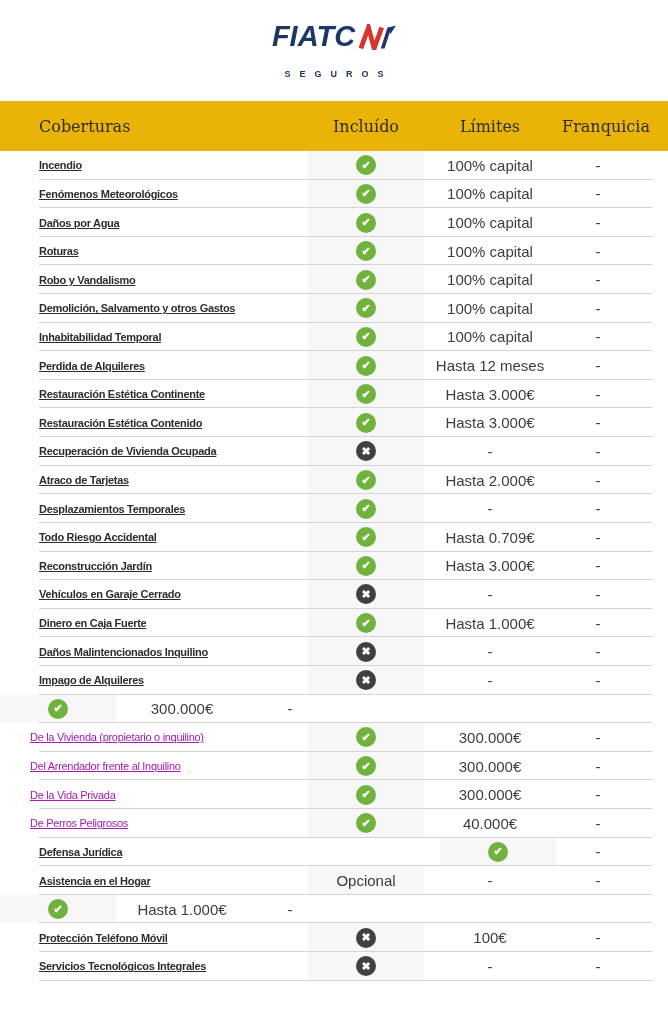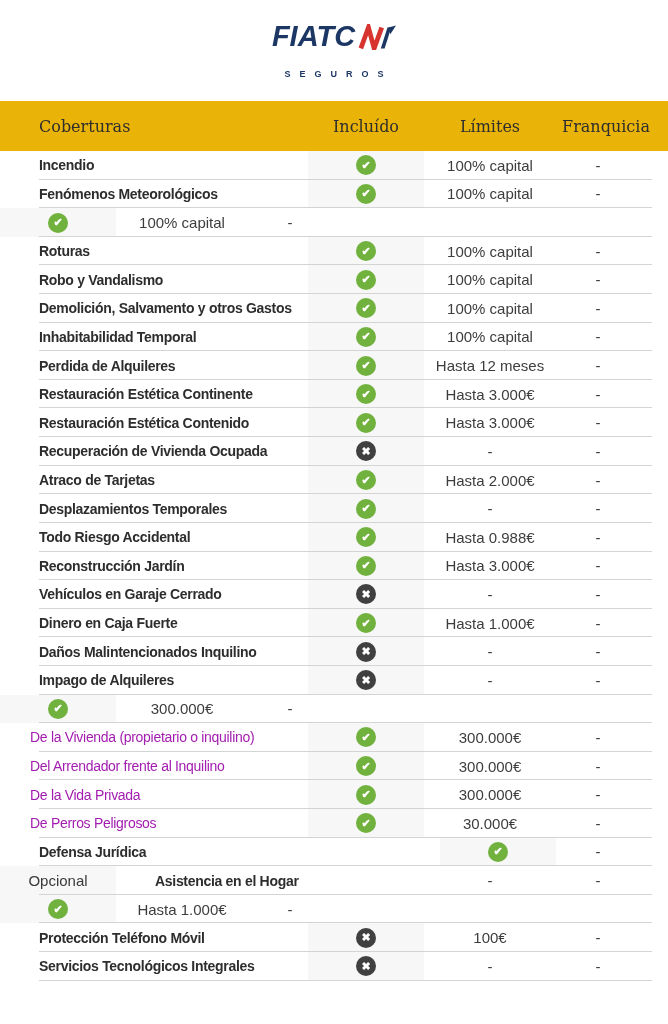--- a/index.html
+++ b/index.html
@@ -34,22 +34,22 @@
   .table-body{}
   .row{
     height:28.62px;display:flex;align-items:center;position:relative;
   }
   .row::after{
     content:"";position:absolute;left:39px;right:16px;bottom:0;height:1px;
     background:#d4d4d4;
   }
   .cell{box-sizing:border-box;height:100%;display:flex;align-items:center;}
   .cell-label{
-    flex:1;padding-left:39px;font-size:14px;font-weight:bold;color:#2d2d2d;
-    letter-spacing:-0.3px;white-space:nowrap;
+    flex:1;padding-left:39px;font-size:11px;font-weight:bold;color:#2d2d2d;
+    letter-spacing:-0.3px;white-space:nowrap;text-decoration:underline;
   }
   .row.sub .cell-label{padding-left:30px;font-weight:normal;color:#a21caf;}
   .cell-incluido{width:116px;background:#f7f7f7;justify-content:center;}
   .cell-limites{width:132px;justify-content:center;font-size:15px;color:#3d3d3d;}
   .cell-franquicia{width:112px;padding-right:28px;justify-content:center;font-size:15px;color:#3d3d3d;}
   .status-icon{
     width:20px;height:20px;border-radius:50%;display:flex;align-items:center;
     justify-content:center;color:#ffffff;font-size:11px;font-weight:bold;line-height:1;
   }
   .status-icon.check{background:#71b23e;}
@@ -93,20 +93,21 @@
       </div>
       <div class="row">
         <div class="cell cell-label">Fenómenos Meteorológicos</div>
         <div class="cell cell-incluido">
           <span class="status-icon check">✔</span>
         </div>
         <div class="cell cell-limites">100% capital</div>
         <div class="cell cell-franquicia">-</div>
       </div>
       <div class="row">
+        <div class="cell cell-label">Daños por Agua</div>
         <div class="cell cell-incluido">
           <span class="status-icon check">✔</span>
         </div>
         <div class="cell cell-limites">100% capital</div>
         <div class="cell cell-franquicia">-</div>
       </div>
       <div class="row">
         <div class="cell cell-label">Roturas</div>
         <div class="cell cell-incluido">
           <span class="status-icon check">✔</span>
@@ -184,21 +185,21 @@
           <span class="status-icon check">✔</span>
         </div>
         <div class="cell cell-limites">-</div>
         <div class="cell cell-franquicia">-</div>
       </div>
       <div class="row">
         <div class="cell cell-label">Todo Riesgo Accidental</div>
         <div class="cell cell-incluido">
           <span class="status-icon check">✔</span>
         </div>
-        <div class="cell cell-limites">Hasta 0.988€</div>
+        <div class="cell cell-limites">Hasta 0.709€</div>
         <div class="cell cell-franquicia">-</div>
       </div>
       <div class="row">
         <div class="cell cell-label">Reconstrucción Jardín</div>
         <div class="cell cell-incluido">
           <span class="status-icon check">✔</span>
         </div>
         <div class="cell cell-limites">Hasta 3.000€</div>
         <div class="cell cell-franquicia">-</div>
       </div>
@@ -263,35 +264,35 @@
           <span class="status-icon check">✔</span>
         </div>
         <div class="cell cell-limites">300.000€</div>
         <div class="cell cell-franquicia">-</div>
       </div>
       <div class="row sub">
         <div class="cell cell-label">De Perros Peligrosos</div>
         <div class="cell cell-incluido">
           <span class="status-icon check">✔</span>
         </div>
-        <div class="cell cell-limites">30.000€</div>
+        <div class="cell cell-limites">40.000€</div>
         <div class="cell cell-franquicia">-</div>
       </div>
       <div class="row">
         <div class="cell cell-label">Defensa Jurídica</div>
         <div class="cell cell-incluido">
           <span class="status-icon check">✔</span>
         </div>
         <div class="cell cell-franquicia">-</div>
       </div>
       <div class="row">
+        <div class="cell cell-label">Asistencia en el Hogar</div>
         <div class="cell cell-incluido">
           <span class="status-text">Opcional</span>
         </div>
-        <div class="cell cell-label">Asistencia en el Hogar</div>
         <div class="cell cell-limites">-</div>
         <div class="cell cell-franquicia">-</div>
       </div>
       <div class="row">
         <div class="cell cell-incluido">
           <span class="status-icon check">✔</span>
         </div>
         <div class="cell cell-limites">Hasta 1.000€</div>
         <div class="cell cell-franquicia">-</div>
       </div>

